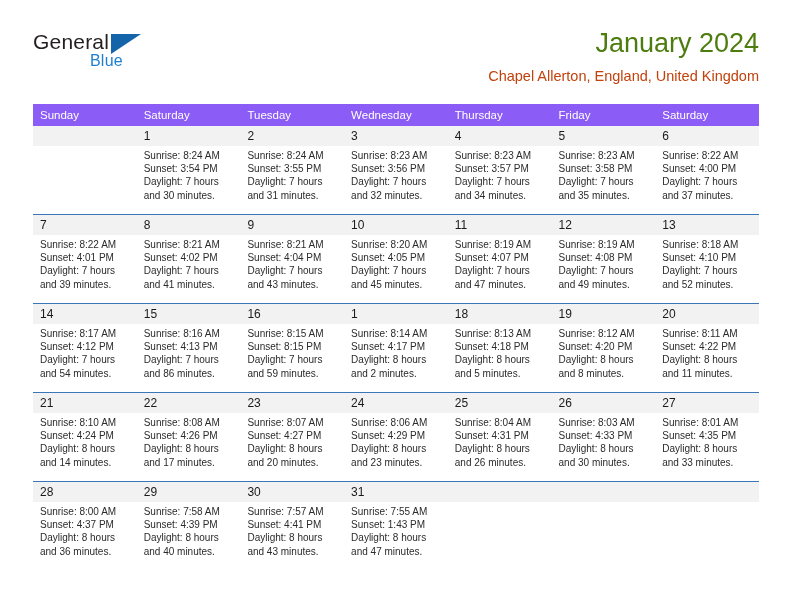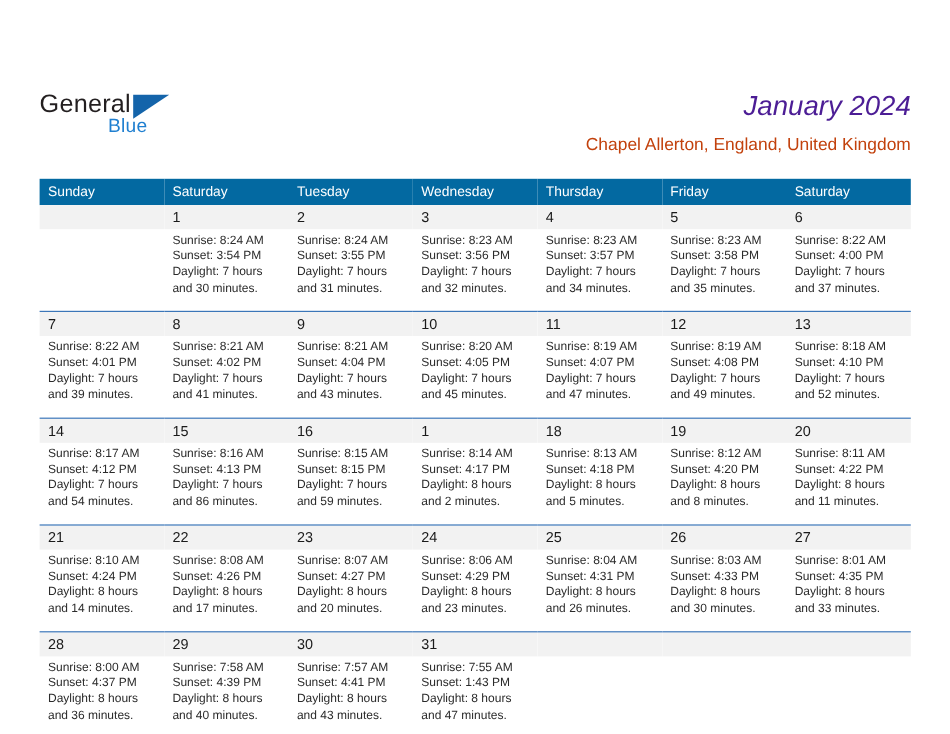--- a/index.html
+++ b/index.html
@@ -12,21 +12,20 @@
     background: #ffffff;
     font-family: "Liberation Sans", sans-serif;
     color: #1a1a1a;
     overflow: hidden;
   }
   .page {
     position: relative;
     width: 792px;
     height: 437px;
     box-sizing: border-box;
-    margin-top: 45px;
   }
 
   
   .top {
     position: absolute;
     left: 33px;
     top: 26px;
     right: 33px;
     height: 72px;
   }
@@ -62,45 +61,44 @@
     border-left: 30px solid #1464aa;
     border-bottom: 20px solid transparent;
   }
   .title-wrap {
     position: absolute;
     right: 0;
     top: 0;
     text-align: right;
   }
   .cal-title {
-    font-size: 23px;
-    color: #4c1d95;
+    font-size: 27px;
+    color: #4d7c0f;
     line-height: 34px;
     white-space: nowrap;
-    font-style: italic;
   }
   .cal-subtitle {
     font-size: 14.5px;
     color: #c2410c;
     line-height: 22px;
     margin-top: 5px;
     white-space: nowrap;
   }
 
   
   .calendar {
     position: absolute;
     left: 33px;
     top: 104px;
     width: 726px;
     border-collapse: collapse;
     table-layout: fixed;
   }
   .calendar th {
-    background: #0369a1;
+    background: #8b5cf6;
     color: #ffffff;
     font-weight: normal;
     font-size: 11.5px;
     text-align: left;
     padding: 5px 0 5px 7px;
     height: 12px;
     border: none;
   }
   .calendar td {
     vertical-align: top;

